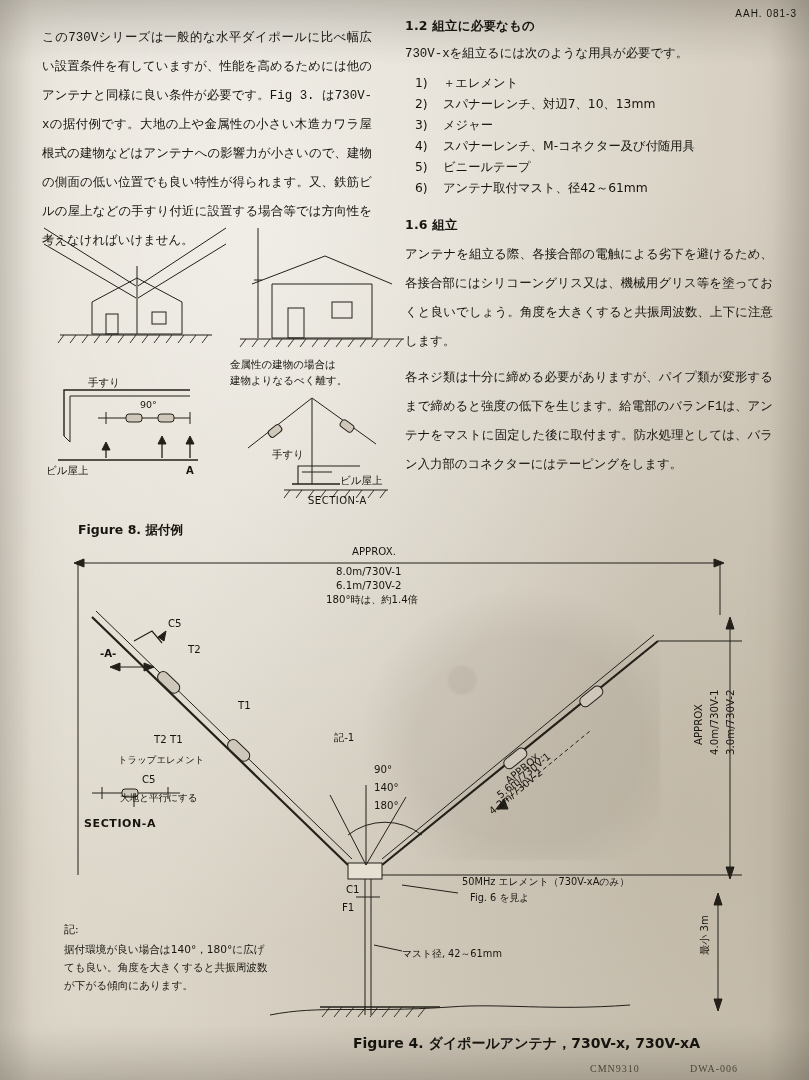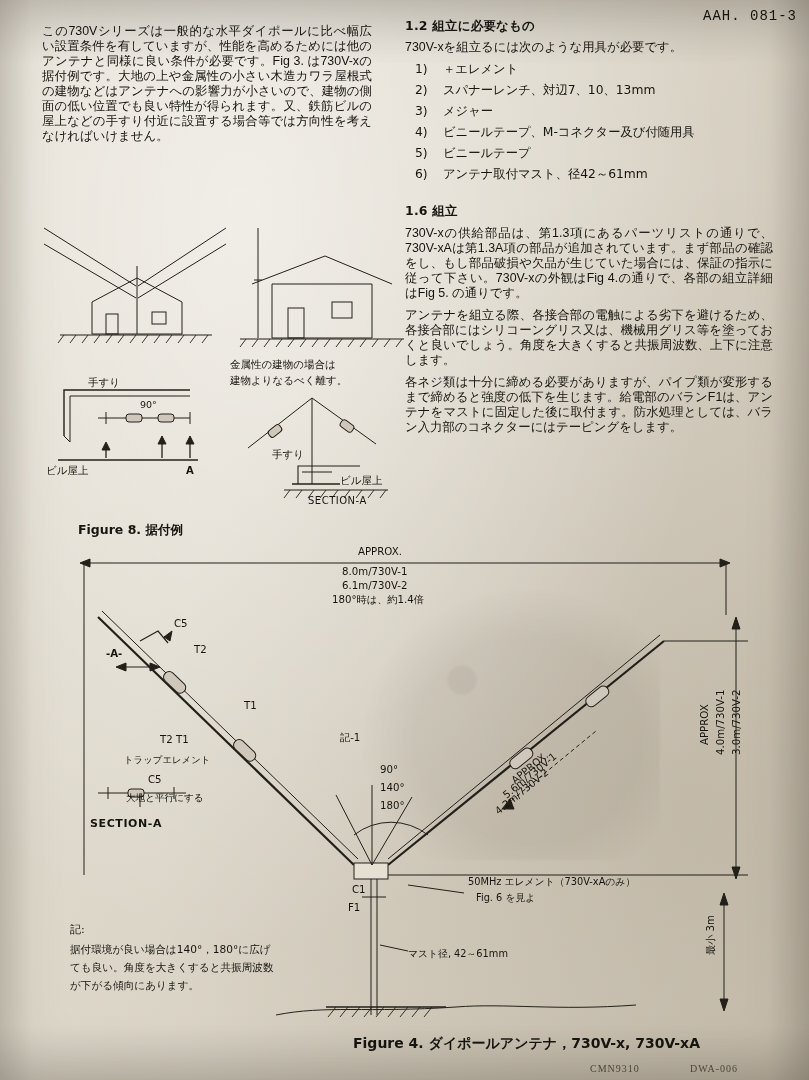--- a/index.html
+++ b/index.html
@@ -26,44 +26,44 @@
       linear-gradient(90deg, rgba(0,0,0,0.08) 0%, rgba(0,0,0,0) 4%),
       linear-gradient(270deg, rgba(0,0,0,0.10) 0%, rgba(0,0,0,0) 5%);
     pointer-events:none;
   }
   .col{position:absolute;}
   .head{
     font-family:"DejaVu Sans", sans-serif;
     font-weight:bold;font-size:12.5px;letter-spacing:.2px;
   }
   .body-t{
-    font-family:Liberation Sans, sans-serif;
-    font-size:12.4px;line-height:15px;text-align:justify;
+    font-family:Liberation Mono, monospace;
+    font-size:12.4px;line-height:29px;text-align:justify;
   }
   .code{
     position:absolute;right:12px;top:8px;
-    font-family:Liberation Mono, monospace;font-size:14px;letter-spacing:1px;
+    font-family:Liberation Sans, sans-serif;font-size:10px;letter-spacing:1px;
   }
   
   #leftcol{left:42px;top:18px;width:330px;}
   #rightcol{left:405px;top:18px;width:368px;}
   .listnum{list-style:none;margin:4px 0 0 10px;padding:0;}
   .listnum li{
     font-family:"DejaVu Sans", sans-serif;font-size:12.3px;line-height:21px;
     display:flex;gap:6px;
   }
   .listnum li .n{width:22px;flex:none;}
   
   #fig3{position:absolute;left:40px;top:222px;width:360px;height:320px;}
   #fig3 svg{display:block;}
   .figcap{
     font-family:"DejaVu Sans", sans-serif;font-weight:bold;font-size:12.5px;
   }
   
-  #fig4{position:absolute;left:36px;top:545px;width:760px;height:520px;}
+  #fig4{position:absolute;left:30px;top:545px;width:760px;height:520px;}
   .fig4cap{
     position:absolute;left:353px;top:1035px;
     font-family:"DejaVu Sans", sans-serif;font-weight:bold;font-size:14px;
   }
   .footcode{
     position:absolute;left:590px;top:1063px;
     font-family:"Liberation Serif", serif;font-size:10px;color:#4b4538;letter-spacing:1px;
   }
   
   .ghost{
@@ -97,34 +97,33 @@
       <li>
           <span class="n">2)</span>
           <span>スパナーレンチ、対辺7、10、13mm</span>
         </li>
       <li>
           <span class="n">3)</span>
           <span>メジャー</span>
         </li>
       <li>
           <span class="n">4)</span>
-          <span>ビニールテープ、M-コネクター及び付随用具</span>
+          <span>スパナーレンチ、M-コネクター及び付随用具</span>
         </li>
       <li>
           <span class="n">5)</span>
           <span>ビニールテープ</span>
         </li>
       <li>
           <span class="n">6)</span>
           <span>アンテナ取付マスト、径42～61mm</span>
         </li>
     </ul>
 
     <div class="head" style="margin-top:18px;">1.6  組立</div>
-    <div class="body-t" style="margin-top:6px;">730V-xの供給部品は、第1.3項にあるパーツリストの通りで、730V-xAは第1.3A項の部品が追加されています。まず部品の確認をし、もし部品破損や欠品が生じていた場合には、保証の指示に従って下さい。730V-xの外観はFig 4.の通りで、各部の組立詳細はFig 5. の通りです。</div>
     <div class="body-t" style="margin-top:7px;">アンテナを組立る際、各接合部の電触による劣下を避けるため、各接合部にはシリコーングリス又は、機械用グリス等を塗っておくと良いでしょう。角度を大きくすると共振周波数、上下に注意します。</div>
     <div class="body-t" style="margin-top:7px;">各ネジ類は十分に締める必要がありますが、パイプ類が変形するまで締めると強度の低下を生じます。給電部のバランF1は、アンテナをマストに固定した後に取付ます。防水処理としては、バラン入力部のコネクターにはテーピングをします。</div>
   </div>
 
   <div id="fig3">
     <svg width="368" height="320" viewBox="0 0 368 320">
       <g stroke="#23201a" fill="none" stroke-width="1">
 
         <line x1="4" y1="6" x2="96" y2="64"></line>
         <line x1="186" y1="6" x2="98" y2="64"></line>

